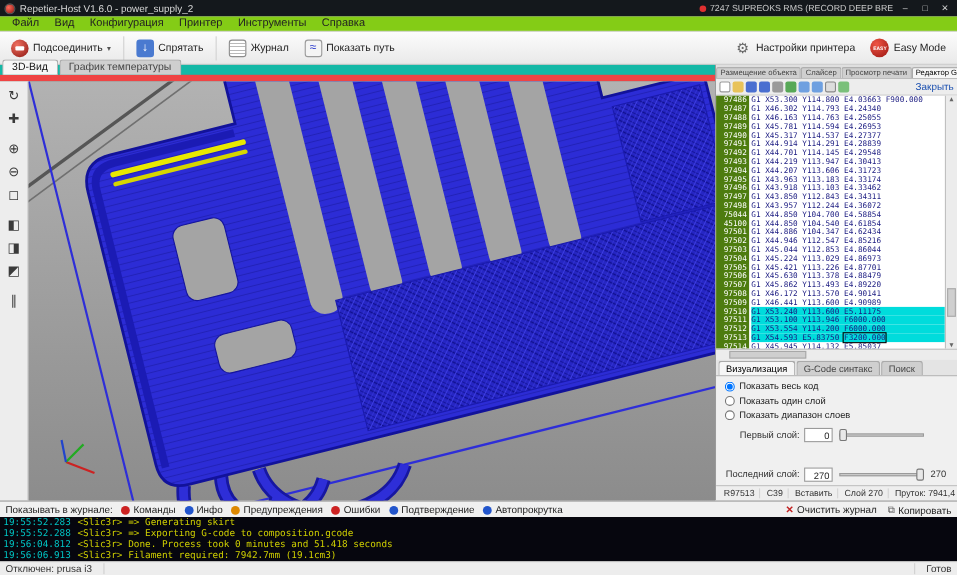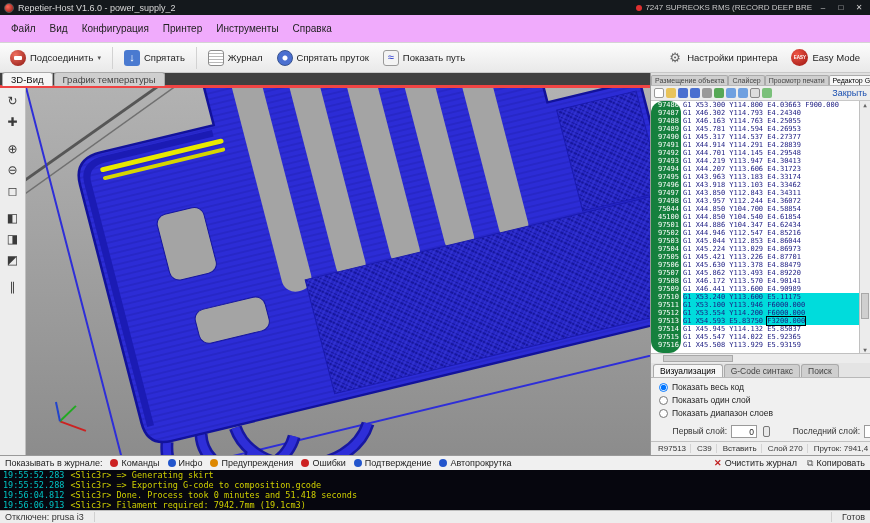--- a/index.html
+++ b/index.html
@@ -9,21 +9,21 @@
 
   
   .titlebar { height:15px; background:#14181c; color:#d8d8d8; display:flex; align-items:center; gap:4px; padding:0 4px; font-size:9px; flex:0 0 auto; }
   .app-icon { width:10px; height:10px; border-radius:50%; background:radial-gradient(circle at 35% 35%, #ff6a5a, #8c1510); border:1px solid #555; flex:0 0 auto; }
   .titlebar .title { flex:1 1 auto; white-space:nowrap; overflow:hidden; }
   .rec-overlay { display:flex; align-items:center; gap:3px; color:#c8c8c8; font-size:8px; white-space:nowrap; }
   .rec-dot { width:6px; height:6px; border-radius:50%; background:#e03030; }
   .winbtn { width:14px; text-align:center; color:#cfcfcf; font-size:8px; cursor:default; }
 
   
-  .menubar { height:28px; background:#f0abfc; border-bottom:1px solid #d4d4d4; display:flex; align-items:center; padding-left:4px; flex:0 0 auto; }
+  .menubar { height:14px; background:#84cc16; border-bottom:1px solid #d4d4d4; display:flex; align-items:center; padding-left:4px; flex:0 0 auto; }
   .menu-item { padding:0 7px; font-size:10px; color:#222; }
 
   
   .toolbar { height:30px; background:linear-gradient(#fcfcfc,#e9e9e9); border-bottom:1px solid #c8c8c8; display:flex; align-items:center; padding:0 4px; gap:2px; font-size:9.5px; flex:0 0 auto; }
   .tbtn { display:flex; align-items:center; gap:4px; padding:3px 6px; border-radius:3px; white-space:nowrap; }
   .sep { width:1px; height:22px; background:#d2d2d2; margin:0 3px; }
   .tb-right { margin-left:auto; display:flex; align-items:center; gap:2px;justify-content:space-between; }
   .ic { width:16px; height:16px; border-radius:3px; position:relative; flex:0 0 auto; }
   .ic-connect { border-radius:50%; background:radial-gradient(circle at 35% 30%, #f07060, #8c1510); }
   .ic-connect::after { content:""; position:absolute; left:4px; top:6px; width:8px; height:4px; background:#fff; border-radius:1px; }
@@ -36,21 +36,21 @@
   .ic-gears { background:transparent; }
   .ic-gears::after { content:"⚙"; position:absolute; width:100%; text-align:center; top:0; font-size:13px; color:#666; }
   .easy-badge { width:17px; height:17px; border-radius:50%; background:radial-gradient(circle at 35% 30%, #ef5545, #9a1410); color:#fff; font-size:4.5px; font-weight:bold; display:flex; align-items:center; justify-content:center; }
   .ic-estop { border-radius:50%; background:radial-gradient(circle at 35% 30%, #b9b9b9, #7c7c7c); border:1px solid #666; }
   .ic-estop::after { content:"✕"; position:absolute; width:100%; text-align:center; top:2px; color:#c02020; font-size:9px; font-weight:bold; }
   .caret { font-size:7px; color:#555; }
 
   
   .main { flex:1 1 auto; display:flex; min-height:0; }
   .left { flex:1 1 auto; display:flex; flex-direction:column; min-width:0; border-right:1px solid #9a9a9a; }
-  .view-tabs { height:15px; background:#404040; border-bottom:3px solid #ef4444; display:flex; align-items:center; padding-left:2px; gap:1px; flex:0 0 auto; }
+  .view-tabs { height:15px; background:#14b8a6; border-bottom:6px solid #ef4444; display:flex; align-items:flex-end; padding-left:2px; gap:1px; flex:0 0 auto; }
   .vtab { font-size:9.5px; padding:1px 8px 1px; background:#cfcfcf; border:1px solid #aaa; border-bottom:none; border-radius:3px 3px 0 0; color:#444; }
   .vtab.active { background:#f6f6f6; color:#111; }
   .workarea { flex:1 1 auto; display:flex; min-height:0; }
   .side-toolbar { width:26px; background:#ededed; border-right:1px solid #c0c0c0; display:flex; flex-direction:column; align-items:center; padding-top:3px; gap:2px; flex:0 0 auto; }
   .stool { width:20px; height:19px; display:flex; align-items:center; justify-content:center; font-size:12px; color:#3a3a3a; border:1px solid transparent; border-radius:3px; }
   .stool:nth-child(2), .stool:nth-child(5), .stool:nth-child(8) { margin-bottom:6px; }
   .viewport { flex:1 1 auto; position:relative; min-width:0; background:#9a9a9a; }
   .viewport svg { position:absolute; inset:0; }
 
   
@@ -64,52 +64,52 @@
   .mi-open-file { background:#e8c35a; }
   .mi-save-file, .mi-save-as { background:#4a6fd0; }
   .mi-print { background:#9a9a9a; }
   .mi-sd-card { background:#57a857; }
   .mi-undo, .mi-redo { background:#6fa0e0; }
   .mi-search { background:#ddd; border:1px solid #888; }
   .mi-reload { background:#7ac07a; }
   .close-btn { margin-left:auto; color:#1a4fb0; font-size:9px; display:flex; align-items:center; gap:2px; }
 
   .editor { flex:1 1 auto; display:flex; min-height:0; background:#fff; font-family:"DejaVu Sans Mono", monospace; }
-  .gutter { width:30px; background:#15803d; color:#fff; text-align:right; padding-right:2px; overflow:hidden; flex:0 0 auto;border-radius:12px; }
+  .gutter { width:30px; background:#4d7c0f; color:#fff; text-align:right; padding-right:2px; overflow:hidden; flex:0 0 auto; }
   .codecol { flex:1 1 auto; overflow:hidden; color:#1a1a80; padding-left:2px; }
   .ln, .cl { height:8px; line-height:8px; font-size:7px; white-space:pre; }
   .cl.hl { background:#00dcdc; }
   .boxed { outline:1px solid #000; }
   .vscroll { width:11px; background:#ececec; border-left:1px solid #c0c0c0; position:relative; font-size:6px; color:#666; text-align:center; flex:0 0 auto; }
   .varrow-up { position:absolute; top:0; left:0; right:0; }
   .varrow-down { position:absolute; bottom:0; left:0; right:0; }
   .vthumb { position:absolute; left:1px; right:1px; top:76%; height:26px; background:#cfcfcf; border:1px solid #a8a8a8; }
   .hscroll { height:10px; background:#ececec; border-top:1px solid #c0c0c0; position:relative; flex:0 0 auto; }
   .hthumb { position:absolute; top:1px; bottom:1px; left:12px; width:70px; background:#cfcfcf; border:1px solid #a8a8a8; }
 
   .viz-tabs { height:15px; display:flex; align-items:flex-end; gap:1px; padding-left:2px; background:#e4e4e4; border-bottom:1px solid #b8b8b8; flex:0 0 auto; }
   .viztab { font-size:8.5px; padding:1px 6px; background:#cfcfcf; border:1px solid #aaa; border-bottom:none; border-radius:3px 3px 0 0; color:#444; }
   .viztab.active { background:#f6f6f6; color:#000; }
   .options { padding:3px 8px 2px; display:flex; flex-direction:column; gap:1px; flex:0 0 auto; }
   .radio-row { display:flex; align-items:center; gap:4px; font-size:8.5px; height:12px; }
   .radio-row input { width:9px; height:9px; margin:0; }
-  .layers { padding:2px 6px; display:flex; flex-direction:row; gap:7px; flex:0 0 auto; }
+  .layers { padding:2px 6px; display:flex; flex-direction:column; gap:20px; flex:0 0 auto; }
   .layer-row { display:flex; align-items:center; gap:4px; height:16px; }
   .lbl { width:70px; text-align:right; font-size:8.5px; color:#333; }
   .val { width:26px; height:13px; background:#fff; border:1px solid #9a9a9a; font-size:8.5px; text-align:right; padding:1px 2px 0 0; }
   .slider { flex:1 1 auto; position:relative; height:14px; }
   .slider .track { position:absolute; left:2px; right:2px; top:6px; height:3px; background:#cfcfcf; border:1px solid #9a9a9a; }
   .slider .thumb { position:absolute; top:2px; width:7px; height:11px; background:#e8e8e8; border:1px solid #777; border-radius:2px; }
   .total { font-size:8.5px; width:18px; color:#333; }
   .gstatus { height:14px; border-top:1px solid #c0c0c0; display:flex; align-items:center; gap:2px; padding:0 3px; font-size:8px; color:#333; background:#eeeeee; flex:0 0 auto; overflow:hidden; white-space:nowrap; }
   .gseg { padding:0 4px; border-right:1px solid #d4d4d4; }
 
   
   .log-toolbar { height:15px; background:#f0f0f0; border-top:1px solid #9a9a9a; display:flex; align-items:center; gap:8px; padding:0 5px; font-size:9px; flex:0 0 auto; white-space:nowrap; overflow:hidden; }
-  .ltoggle { display:flex; align-items:center; gap:3px; }
+  .ltoggle { display:flex; align-items:flex-end; gap:3px; }
   .dot { width:8px; height:8px; border-radius:50%; flex:0 0 auto; }
   .log-right { margin-left:auto; display:flex; align-items:center; gap:10px; }
   .clear-x { color:#c02020; font-weight:bold; font-size:9px; }
   .copy-g { color:#555; font-size:9px; }
   .log { height:40px; background:#06060e; padding:0 3px; font-family:"DejaVu Sans Mono", monospace; font-size:8.5px; line-height:10px; overflow:hidden; flex:0 0 auto; }
   .lt { color:#00c4c4; margin-right:6px;text-align:right; }
   .lm { color:#cfcf00; }
 
   
   .statusbar { height:13px; background:#ededed; border-top:1px solid #bdbdbd; display:flex; align-items:center; padding:0 5px; font-size:9px; color:#333; flex:0 0 auto; }
@@ -151,24 +151,20 @@
     </div>
     <span class="sep"></span>
     <div class="tbtn">
       <span class="ic ic-load"></span>
       <span>Спрятать</span>
     </div>
     <span class="sep"></span>
     <div class="tbtn">
       <span class="ic ic-log"></span>
       <span>Журнал</span>
-    </div>
-    <div class="tbtn">
-      <span class="ic ic-filament"></span>
-      <span>Спрятать пруток</span>
     </div>
     <div class="tbtn">
       <span class="ic ic-path"></span>
       <span>Показать путь</span>
     </div>
     <div class="tb-right">
       <div class="tbtn">
         <span class="ic ic-gears"></span>
         <span>Настройки принтера</span>
       </div>

